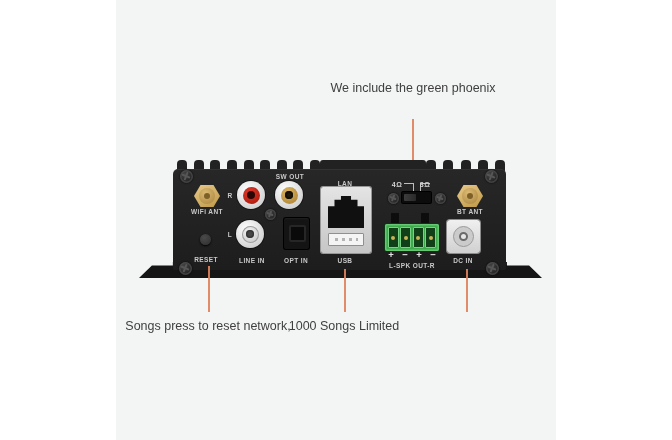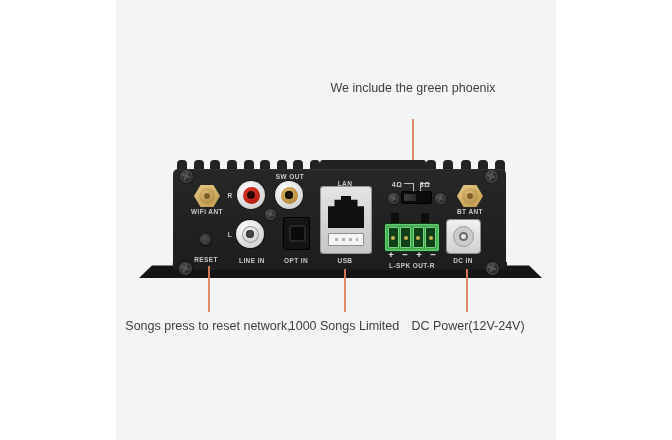--- a/index.html
+++ b/index.html
@@ -215,14 +215,13 @@
 
   <div class="leader" style="left:209px;top:266px;height:46px;"></div>
   <div class="note" style="left:208px;top:318px;">
     <div>Songs press to reset network,</div>
   </div>
 
   <div class="leader" style="left:345px;top:269px;height:43px;"></div>
   <div class="note" style="left:344px;top:318px;text-align:right;">1000 Songs Limited</div>
 
   <div class="leader" style="left:467px;top:269px;height:43px;"></div>
-  <div class="note" style="left:468px;top:318px;">DC Power(12V-24V)</div>
 </div>
 
 </body></html>

